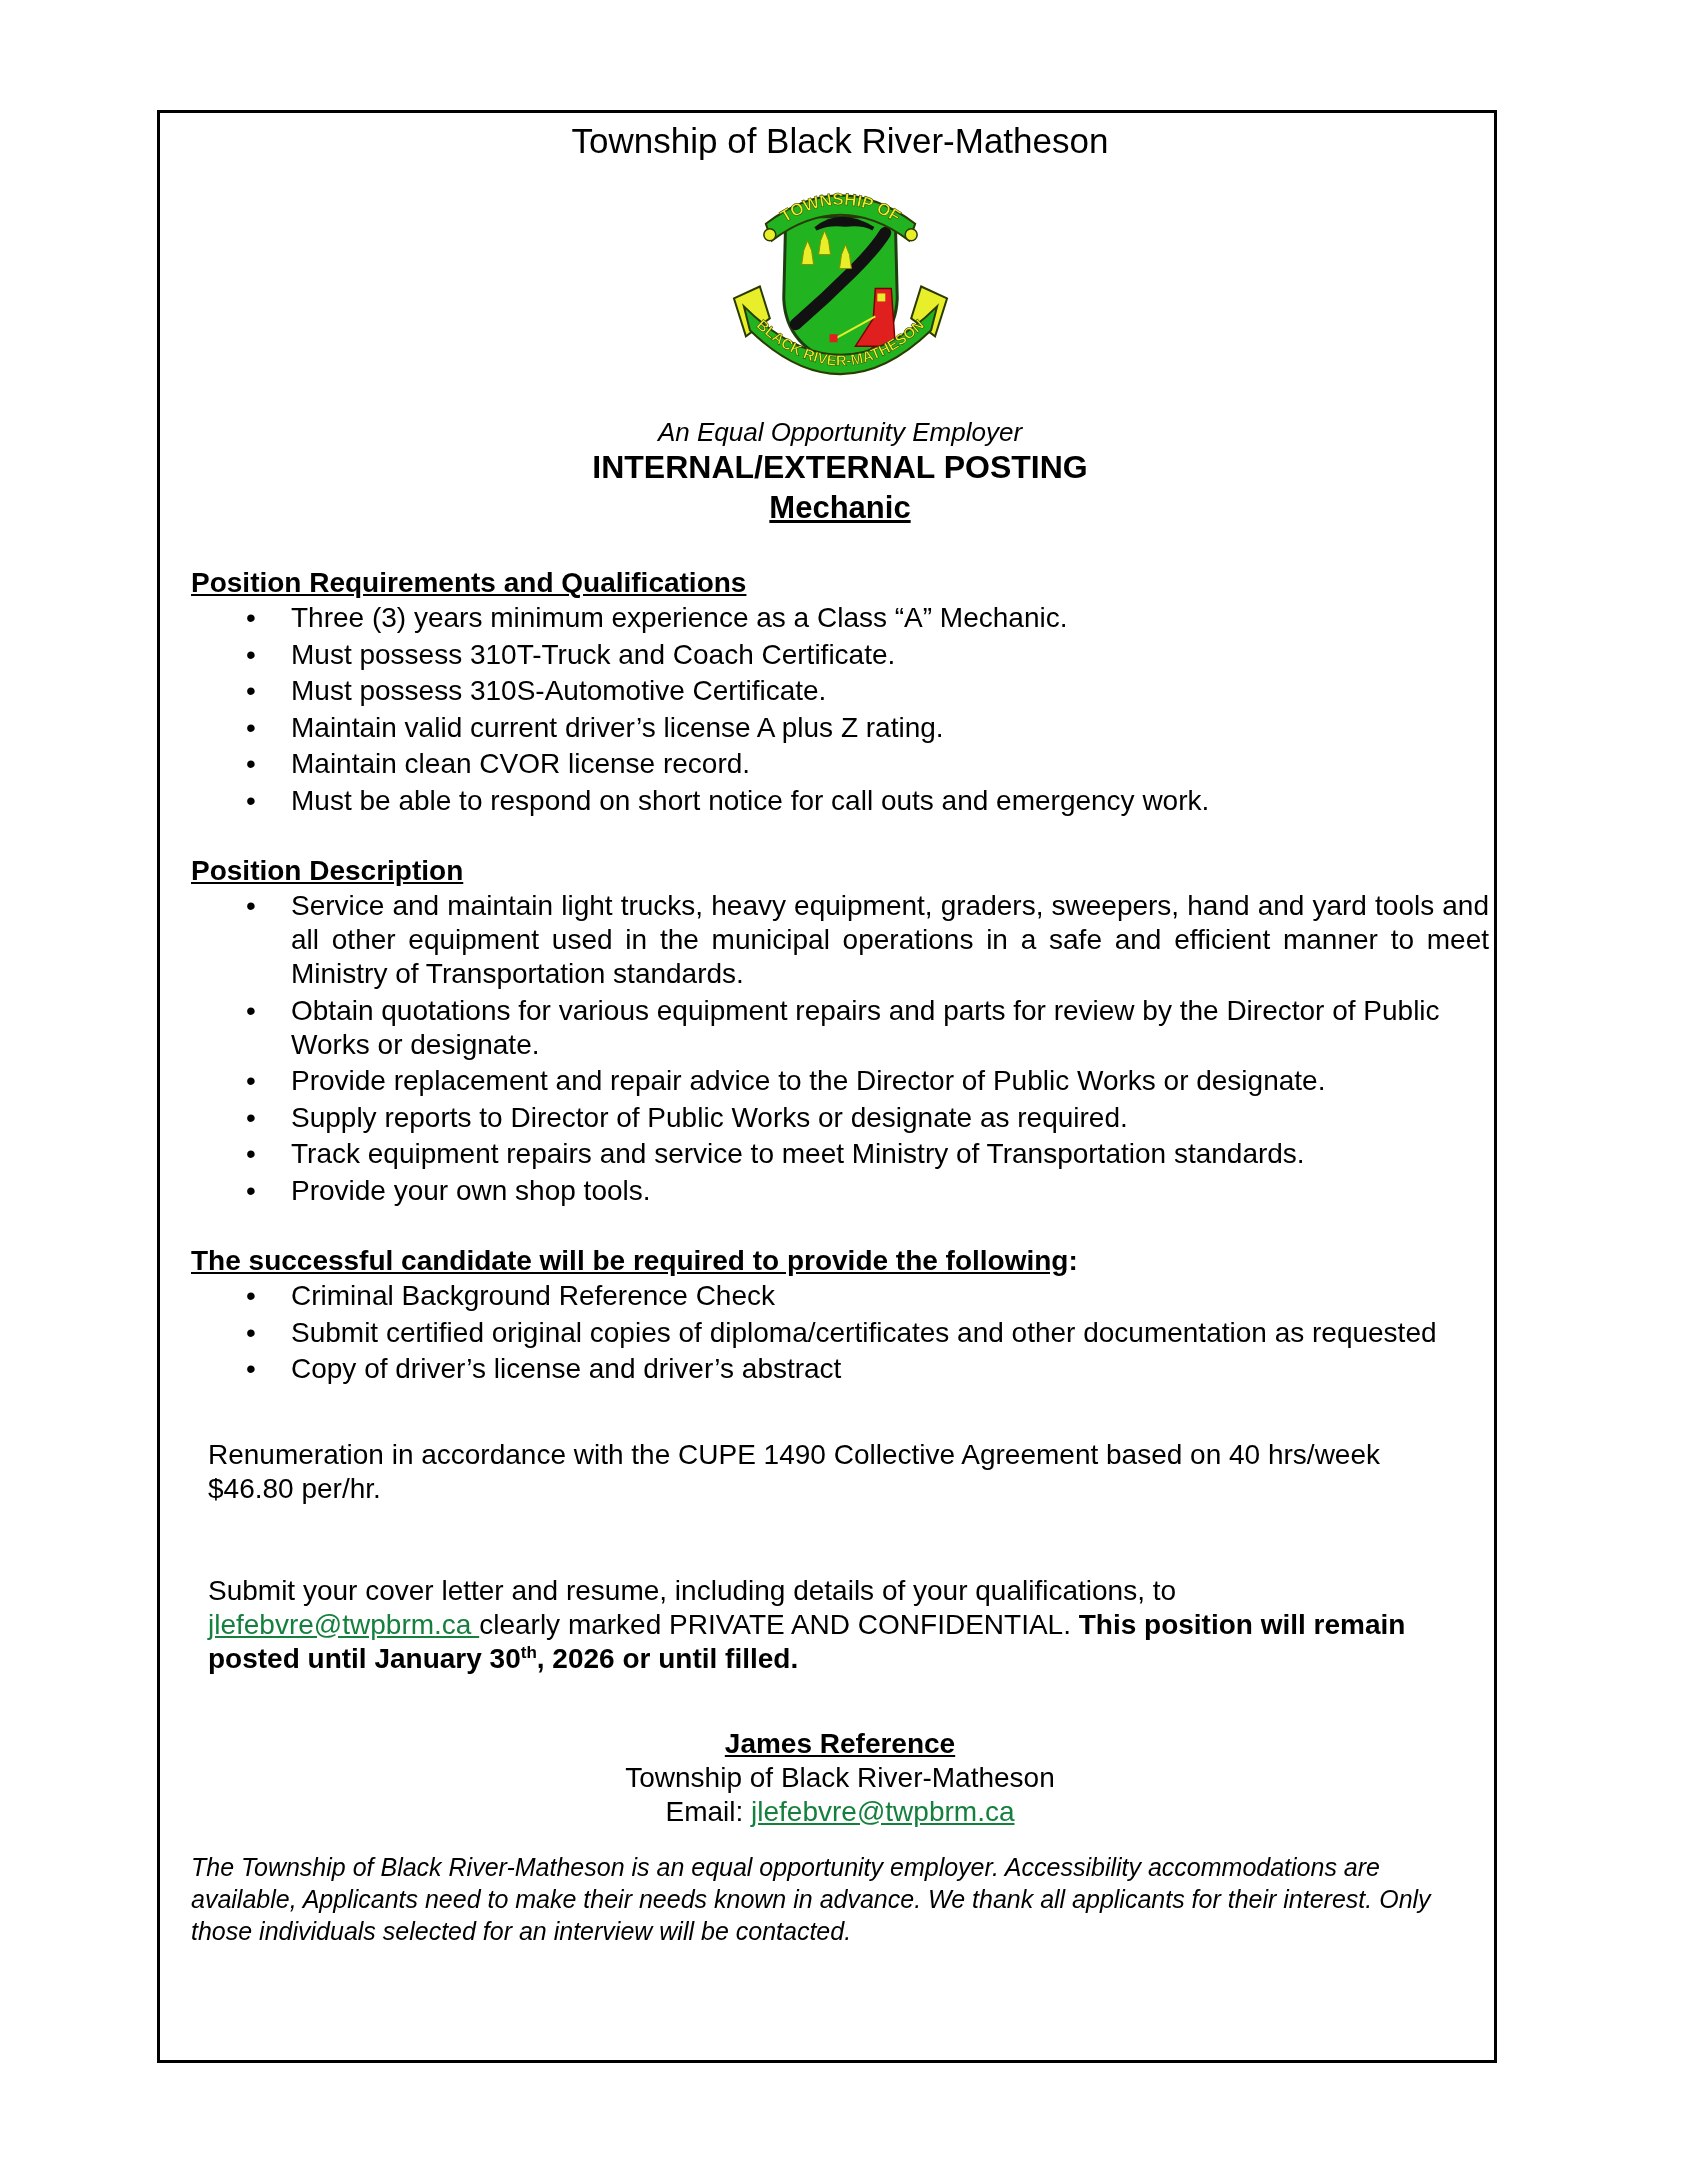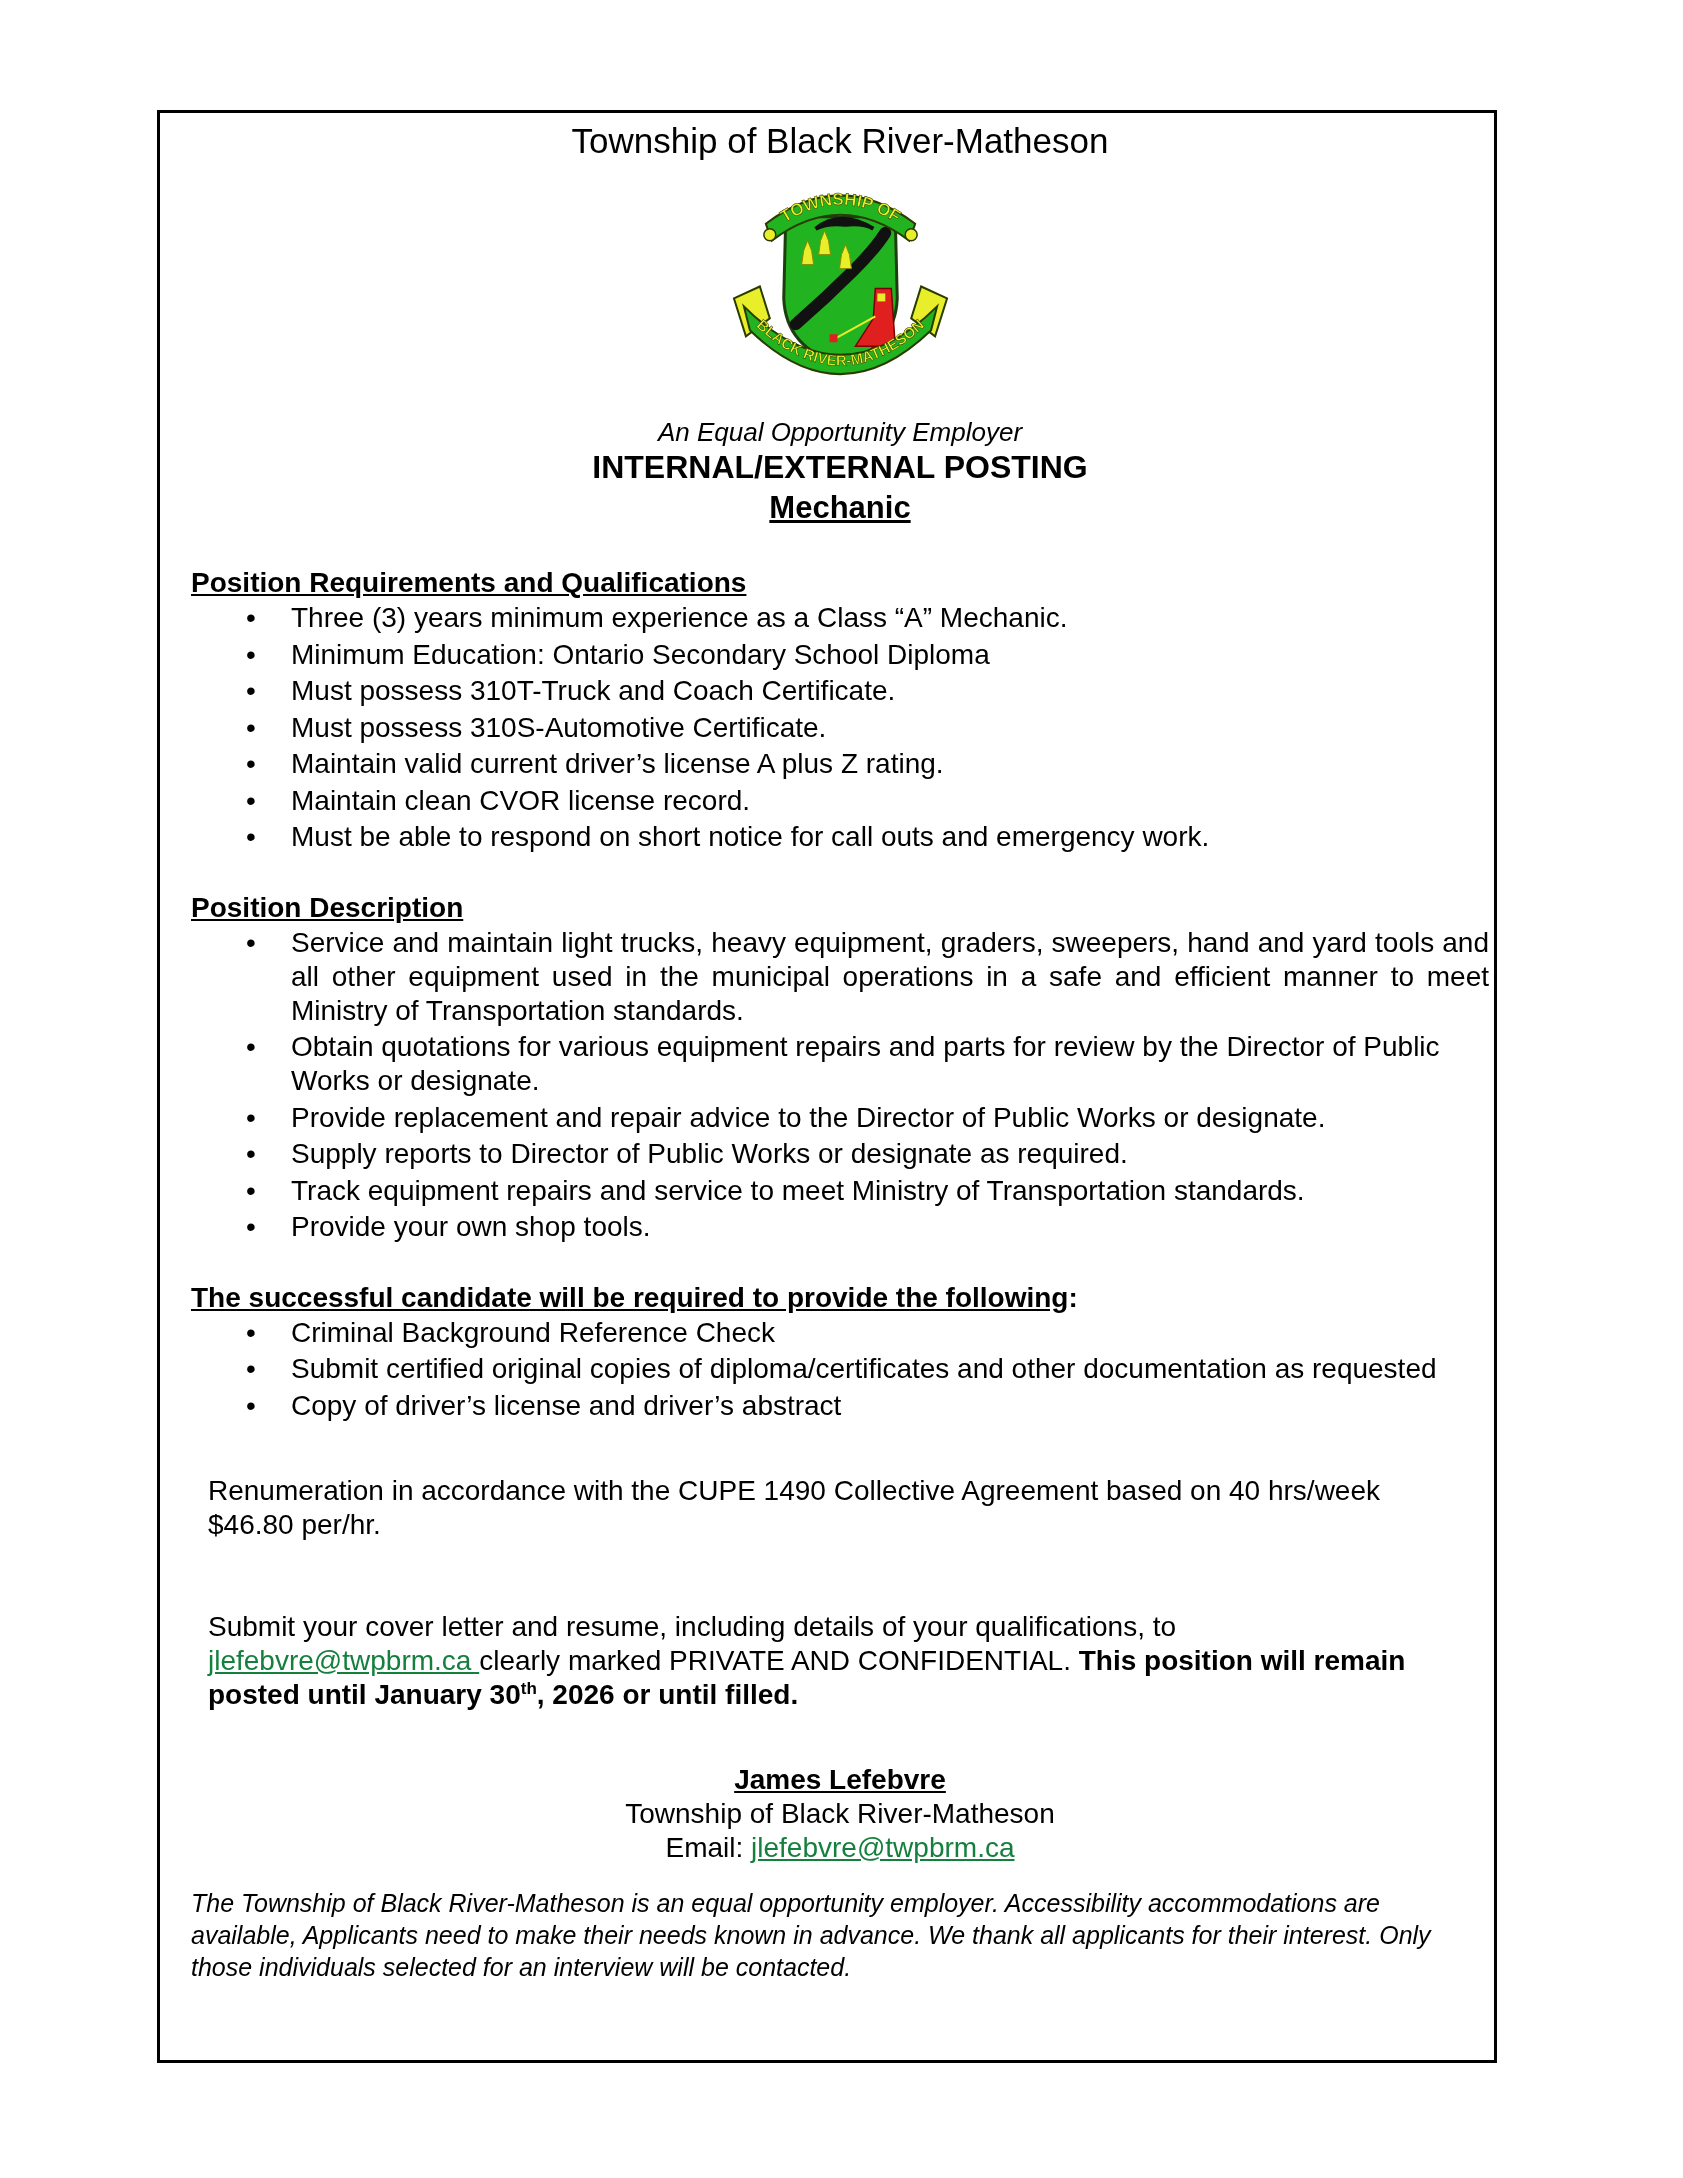--- a/index.html
+++ b/index.html
@@ -78,21 +78,20 @@
 
   <div class="eoe center">An Equal Opportunity Employer</div>
   <div class="posting center">INTERNAL/EXTERNAL POSTING</div>
   <div class="center" style="margin-bottom:34px;">
     <span class="job-title">Mechanic</span>
   </div>
 
   <h2 class="section-head">Position Requirements and Qualifications</h2>
   <ul class="bul">
     <li>Three (3) years minimum experience as a Class “A” Mechanic.</li>
-    <li>Minimum Education: Ontario Secondary School Diploma</li>
     <li>Must possess 310T-Truck and Coach Certificate.</li>
     <li>Must possess 310S-Automotive Certificate.</li>
     <li>Maintain valid current driver’s license A plus Z rating.</li>
     <li>Maintain clean CVOR license record.</li>
     <li>Must be able to respond on short notice for call outs and emergency work.</li>
   </ul>
 
   <div style="height:32px;"></div>
 
   <h2 class="section-head">Position Description</h2>
@@ -124,21 +123,21 @@
   <div style="height:34px;"></div>
 
   <p class="para">
     <span>Submit your cover letter and resume, including details of your qualifications, to</span><br>
     <a class="mail">jlefebvre@twpbrm.ca </a><span>clearly marked PRIVATE AND CONFIDENTIAL. </span><span class="bold"><span>This position will remain posted until January 30</span><sup>th</sup><span>, 2026 or until filled.</span></span>
   </p>
 
   <div style="height:34px;"></div>
 
   <div class="center para" style="font-size:28px; line-height:34px;">
-    <div><span class="sig-name">James Lefebvre</span></div>
+    <div><span class="sig-name">James Reference</span></div>
     <div>Township of Black River-Matheson</div>
     <div><span>Email: </span><a class="mail">jlefebvre@twpbrm.ca</a></div>
   </div>
 
   <div style="height:22px;"></div>
 
   <p class="disclaimer">The Township of Black River-Matheson is an equal opportunity employer. Accessibility accommodations are available, Applicants need to make their needs known in advance. We thank all applicants for their interest. Only those individuals selected for an interview will be contacted.</p>
 
 </div>
 

